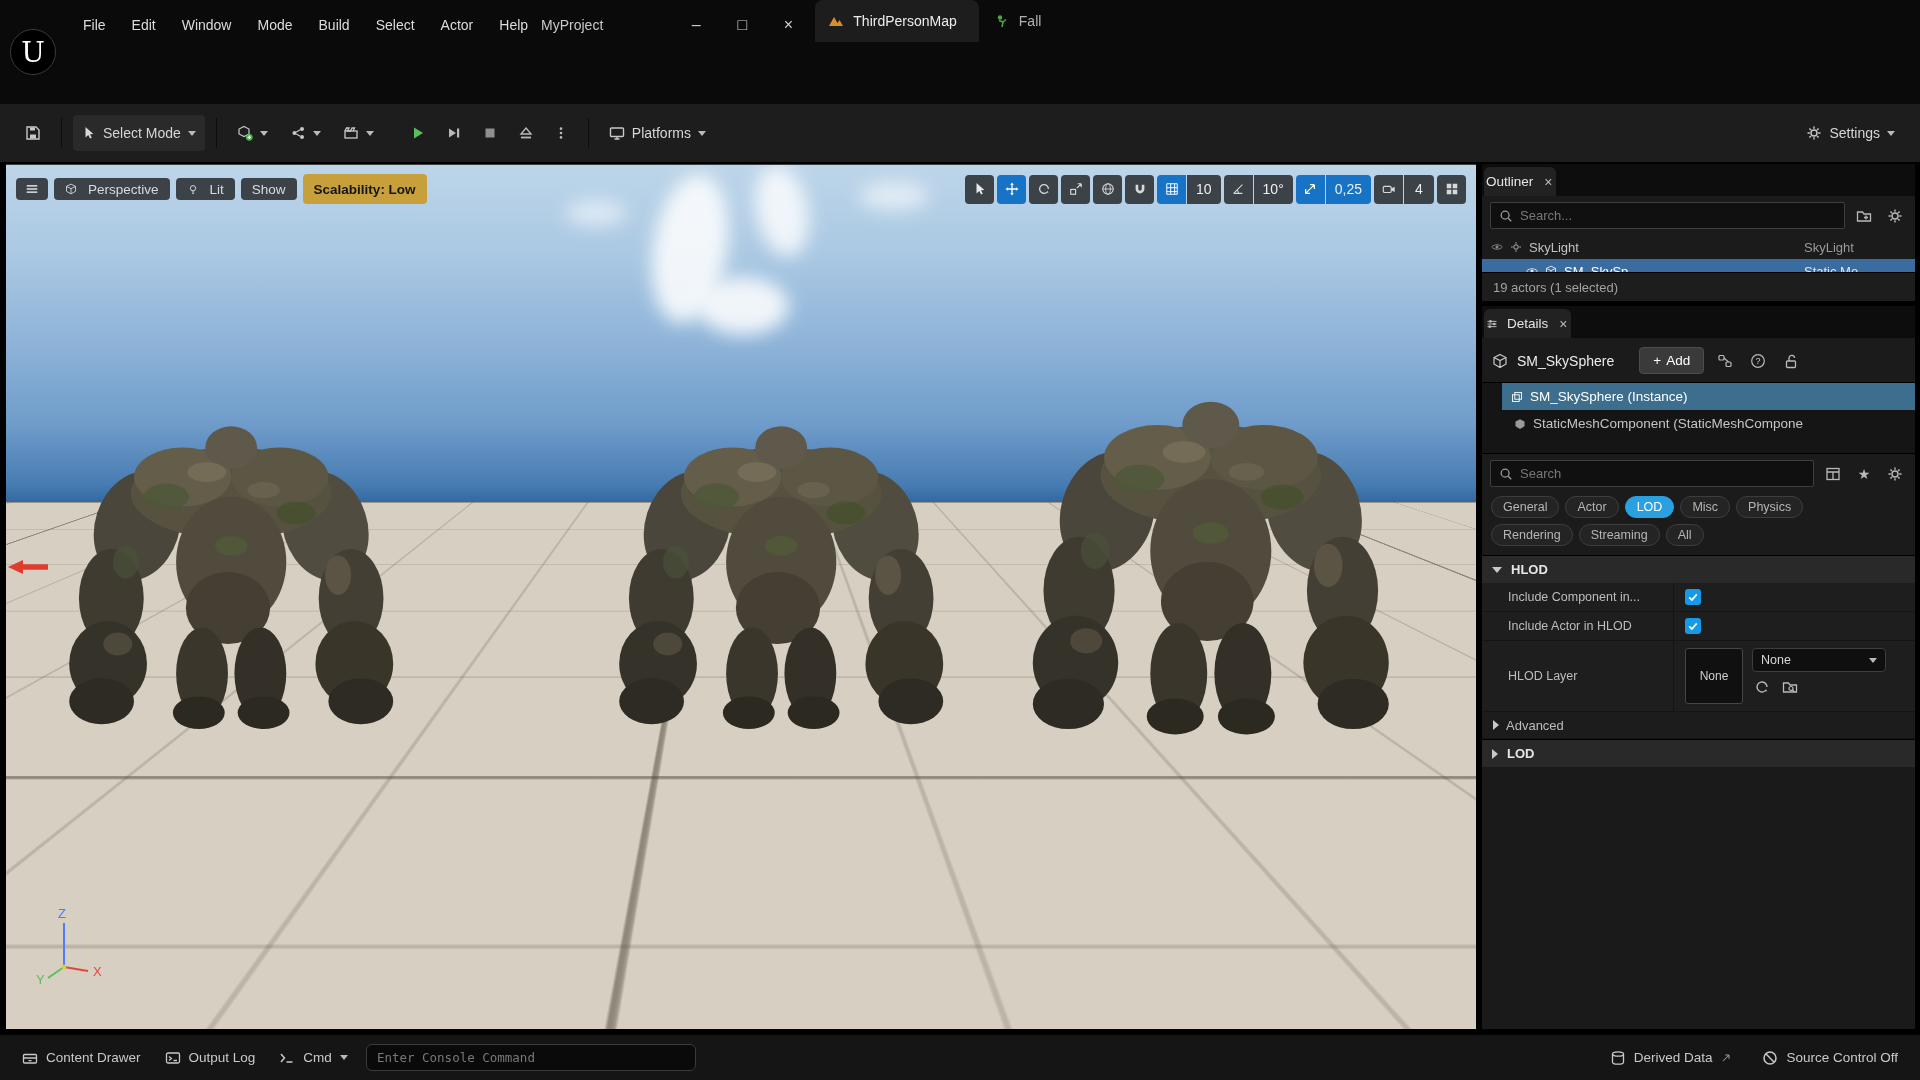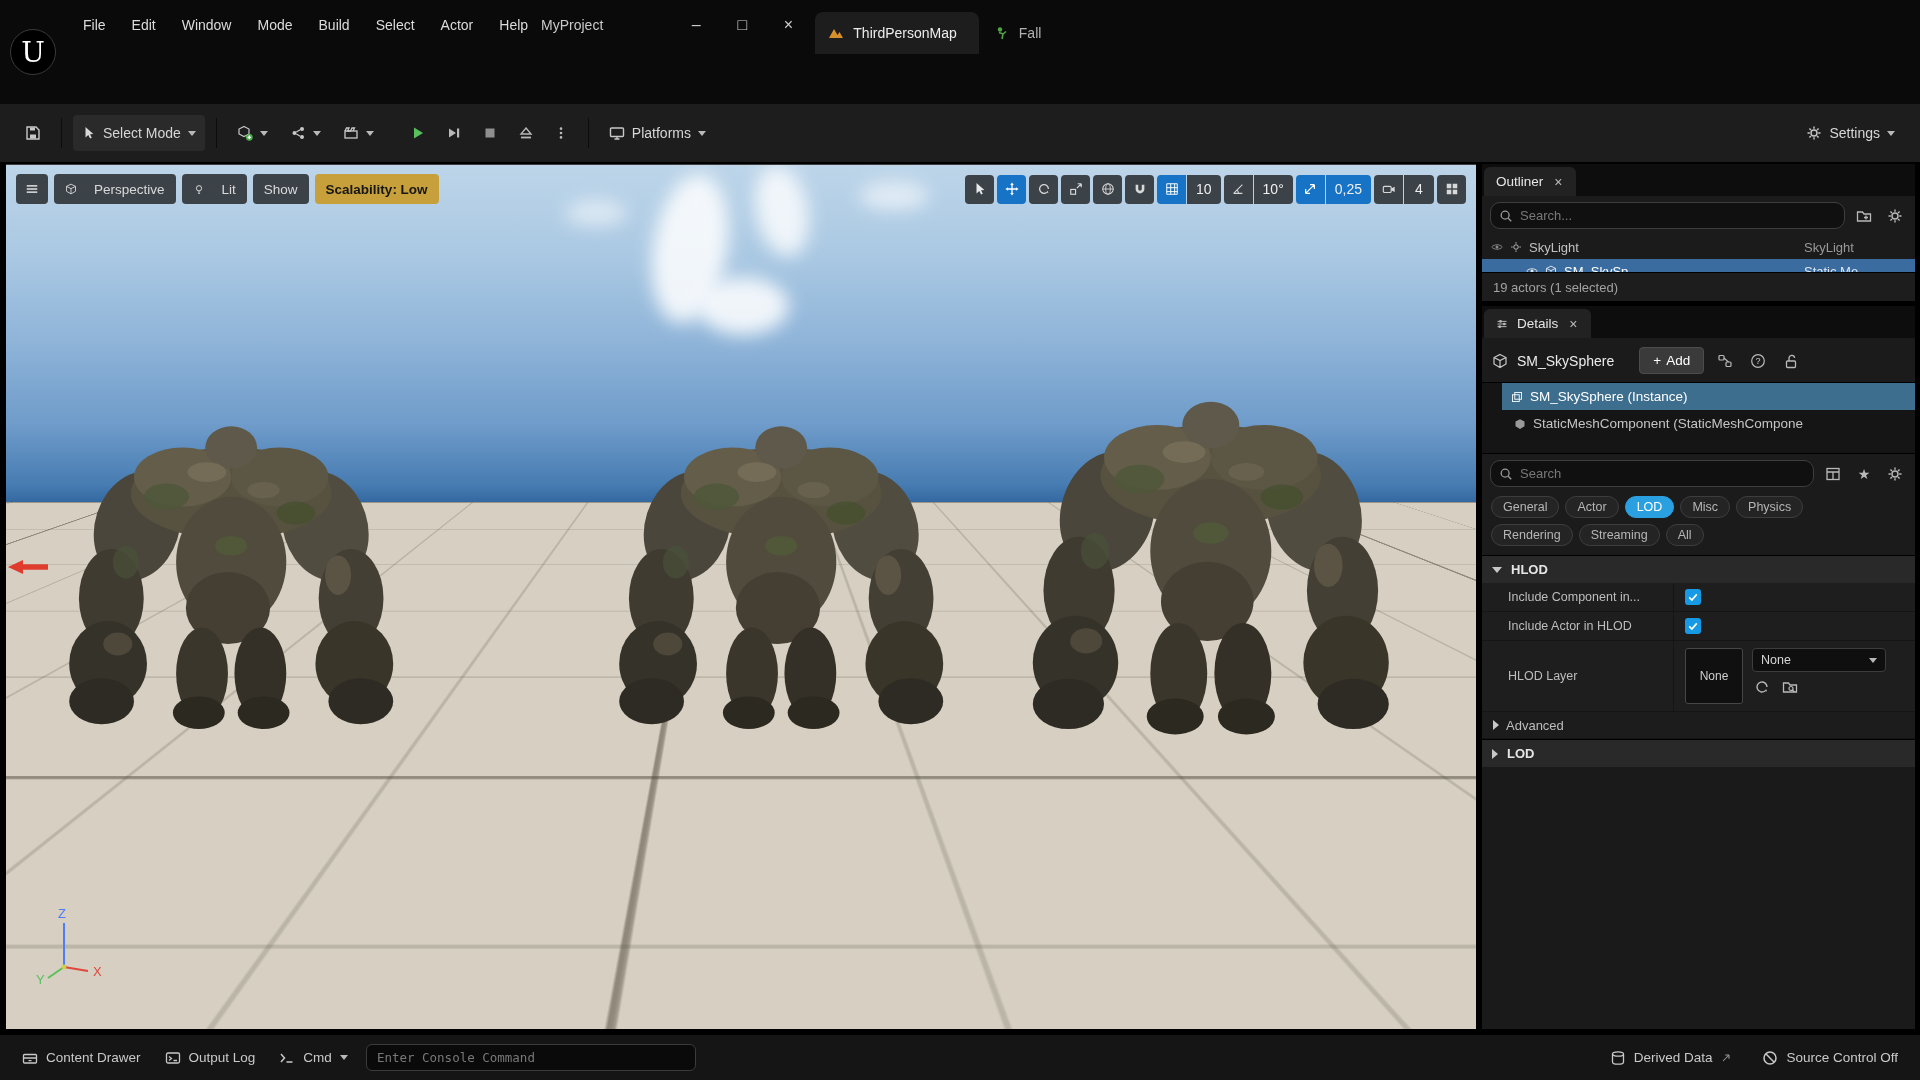--- a/index.html
+++ b/index.html
@@ -12,21 +12,21 @@
 
 .titlebar { height:104px; background:#0a0a0a; display:flex; }
 .logo-box { width:66px; display:flex; align-items:center; justify-content:center; }
 .logo-circle { width:46px; height:46px; border-radius:50%; background:#000; border:1px solid #3a3a3a; display:flex; align-items:center; justify-content:center; color:#fff; font-family:"DejaVu Serif", serif; font-size:28px; }
 .tb-col { flex:1; display:flex; flex-direction:row; min-width:0; }
 .menurow { height:50px; display:flex; align-items:center; padding-left:4px; }
 .menu-item { padding:7px 13px; color:#dcdcdc; border-radius:4px; cursor:default; }
 .project-title { margin-left:auto; color:#c9c9c9; }
 .win-controls { display:flex; margin-left:70px; }
 .win-btn { width:46px; height:38px; display:flex; align-items:center; justify-content:center; color:#d0d0d0; font-size:16px; }
-.tabrow { height:54px; display:flex; align-items:flex-end; padding-left:4px; gap:2px; }
+.tabrow { height:54px; display:flex; align-items:flex-start; padding-left:4px; gap:2px; }
 .tab { height:42px; display:flex; align-items:center; gap:9px; padding:0 22px 0 13px; color:#b0b0b0; }
 .tab.active { background:#1d1d1d; border-radius:8px 8px 0 0; color:#ececec; }
 
 
 .toolbar { height:58px; background:#1d1d1d; display:flex; align-items:center; padding:0 16px; gap:4px; }
 .tbtn { height:36px; display:flex; align-items:center; gap:7px; padding:0 9px; border-radius:4px; color:#d6d6d6; }
 .tbtn.box { background:#2a2a2a; }
 .sep { width:1px; height:30px; background:#0c0c0c; margin:0 7px; }
 .cdown { width:0; height:0; border-left:4px solid transparent; border-right:4px solid transparent; border-top:5px solid #b9b9b9; display:inline-block; }
 .play-group { display:flex; align-items:center; gap:2px; margin-left:14px; }
@@ -46,41 +46,41 @@
     linear-gradient(rgba(80,75,60,.20) 2px, transparent 2px),
     linear-gradient(90deg, rgba(80,75,60,.20) 2px, transparent 2px),
     linear-gradient(rgba(70,65,50,.38) 3px, transparent 3px),
     linear-gradient(90deg, rgba(70,65,50,.38) 3px, transparent 3px);
   background-size:115px 115px,115px 115px,575px 575px,575px 575px; }
 .golems { position:absolute; inset:0; width:100%; height:100%; }
 .red-arrow { position:absolute; left:0; top:45.5%; }
 .axis-gizmo { position:absolute; left:26px; bottom:42px; }
 
 .vp-topbar { position:absolute; top:9px; left:10px; right:10px; display:flex; align-items:center; gap:6px; z-index:10; }
-.vp-btn { height:30px; display:flex; align-items:center; gap:17px; padding:0 11px; background:rgba(16,16,16,.74); border-radius:4px; color:#dadada; font-size:13.5px; }
+.vp-btn { height:22px; display:flex; align-items:center; gap:11px; padding:0 11px; background:rgba(16,16,16,.74); border-radius:4px; color:#dadada; font-size:13.5px; }
 .vp-icon-btn { width:32px; padding:0; justify-content:center; }
 .scalability { background:#c7a03c; color:#161616; font-weight:bold; border-radius:4px; height:30px; display:flex; align-items:center; padding:0 11px; font-size:13.5px; }
 .vp-right { margin-left:auto; display:flex; gap:3px; align-items:center; }
 .vp-sq { width:29px; height:29px; background:rgba(16,16,16,.74); display:flex; align-items:center; justify-content:center; border-radius:4px; }
 .vp-sq.active { background:#1673c6; }
 .vp-chip { height:29px; min-width:30px; padding:0 9px; background:rgba(16,16,16,.74); color:#eee; display:flex; align-items:center; justify-content:center; border-radius:4px; font-size:14px; }
 .vp-chip.blue { background:#1673c6; }
 .vp-group { display:flex; gap:1px; border-radius:4px; overflow:hidden; }
 .vp-group .vp-sq, .vp-group .vp-chip { border-radius:0; }
 
 
 .rightpanel { width:433px; display:flex; flex-direction:column; gap:5px; min-height:0; }
 .panel { background:#1b1b1b; display:flex; flex-direction:column; }
 .details-panel { flex:1; min-height:0; }
 .panel-tabbar { height:32px; background:#0d0d0d; display:flex; align-items:flex-end; }
-.panel-tab { height:29px; background:#222; border-radius:6px 6px 0 0; display:flex; align-items:center; gap:9px; padding:0 12px; color:#e6e6e6; font-size:13.5px; margin-left:2px; }
+.panel-tab { height:29px; background:#222; border-radius:6px 6px 0 0; display:flex; align-items:center; gap:9px; padding:0 2px; color:#e6e6e6; font-size:13.5px; margin-left:2px; }
 .panel-close { color:#bbb; font-size:14px; padding:0 2px; }
 
 .search-row { display:flex; align-items:center; gap:7px; padding:6px 8px; }
-.searchbox { flex:1; height:27px; background:#101010; border:1px solid #3e3e3e; border-radius:10px; display:flex; align-items:center; gap:7px; padding:0 8px; }
+.searchbox { flex:1; height:27px; background:#101010; border:1px solid #3e3e3e; border-radius:2px; display:flex; align-items:center; gap:7px; padding:0 8px; }
 .searchbox input { flex:1; min-width:0; background:transparent; border:none; outline:none; color:#d0d0d0; font-family:inherit; font-size:13px; }
 input::placeholder { color:#787878; }
 .mini-icon { width:24px; height:24px; display:flex; align-items:center; justify-content:center; }
 
 .colhead { height:25px; display:flex; align-items:center; gap:9px; padding:0 9px; background:#161616; border-top:1px solid #000; border-bottom:1px solid #000; color:#d2d2d2; font-size:13px; }
 .type-col { margin-left:auto; width:102px; flex:none; overflow:hidden; white-space:nowrap; }
 .outliner-rows { height:37px; overflow:hidden; }
 .o-row { height:24px; display:flex; align-items:center; gap:7px; padding:0 9px; font-size:13px; color:#c2c2c2; }
 .o-row .type-col { color:#999; }
 .o-row.selected { background:#3a6ca0; color:#fff;padding-left:44px; }

